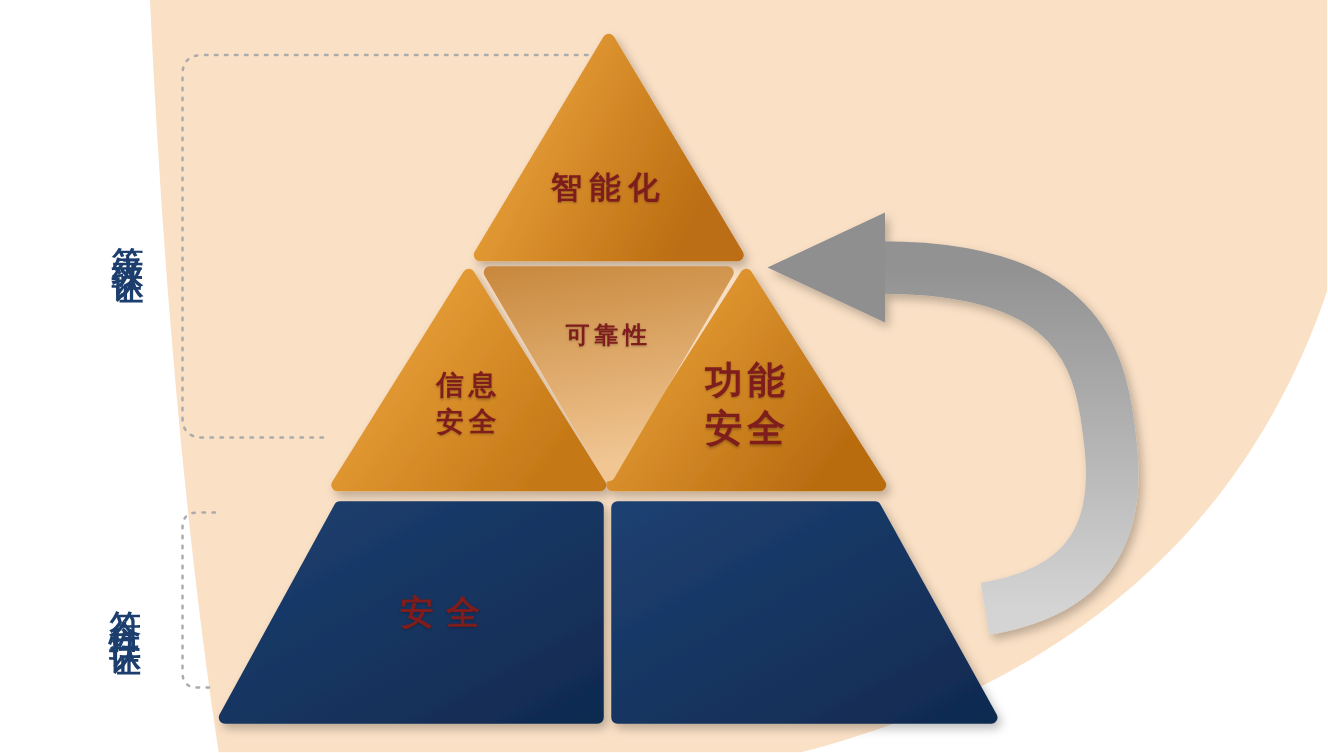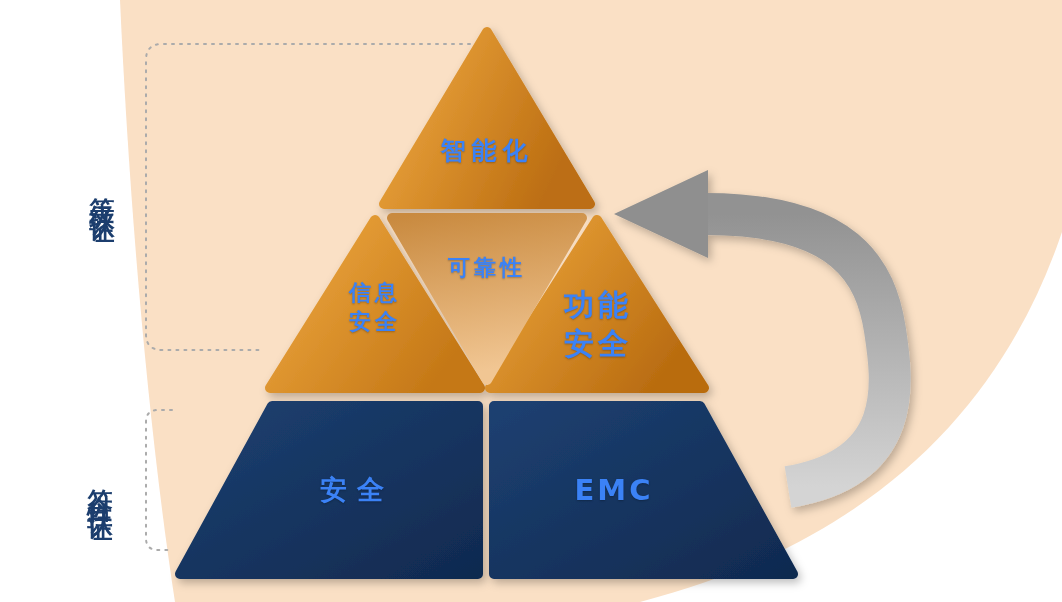--- a/index.html
+++ b/index.html
@@ -7,30 +7,30 @@
     position:relative;
     width:1062px;height:602px;
     overflow:hidden;
     background:#ffffff;
     font-family:"DejaVu Sans","Liberation Sans",sans-serif;
   }
   .canvas svg{position:absolute;left:0;top:0;}
   .label{
     position:absolute;
     transform:translate(-50%,-50%);
-    color:#3b82f6;
+    color:#7f1d1d;
     font-weight:bold;
     text-align:center;
     white-space:pre-line;
     text-shadow:0 1px 2px rgba(0,0,0,0.25);
     pointer-events:none;
   }
   .lbl-top          {left:487px;top:150px;font-size:25px;letter-spacing:6px;}
-  .lbl-mid-left     {left:375px;top:308px;font-size:22px;letter-spacing:4px;line-height:1.3;}
-  .lbl-mid-center   {left:487px;top:268px;font-size:22px;letter-spacing:4px;}
+  .lbl-mid-left     {left:375px;top:324px;font-size:22px;letter-spacing:4px;line-height:1.3;}
+  .lbl-mid-center   {left:487px;top:268px;font-size:19px;letter-spacing:4px;}
   .lbl-mid-right    {left:598px;top:324px;font-size:30px;letter-spacing:4px;line-height:1.3;}
   .lbl-bottom-left  {left:352px;top:490px;font-size:27px;letter-spacing:10px;text-indent:10px;}
   .lbl-bottom-right {left:614px;top:490px;font-size:29px;letter-spacing:3px;}
   .vlabel{
     position:absolute;
     transform:translate(-50%,-50%);
     writing-mode:vertical-rl;
     text-orientation:upright;
     color:#1C3E6E;
     font-weight:bold;
@@ -102,18 +102,17 @@
     </g>
   </svg>
 
   <div class="label lbl-top">智能化</div>
   <div class="label lbl-mid-left">信息
 安全</div>
   <div class="label lbl-mid-center">可靠性</div>
   <div class="label lbl-mid-right">功能
 安全</div>
   <div class="label lbl-bottom-left">安全</div>
-  <div class="label lbl-bottom-right">EMC</div>
 
   <div class="vlabel vlbl-grade">等级认证</div>
   <div class="vlabel vlbl-conformity">符合性认证</div>
 
 </div>
 
 </body></html>

